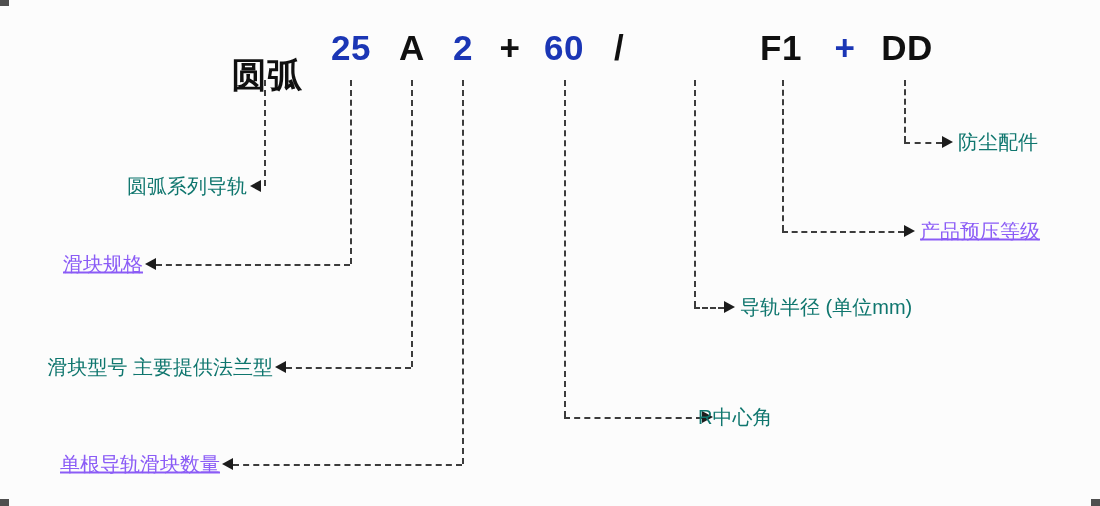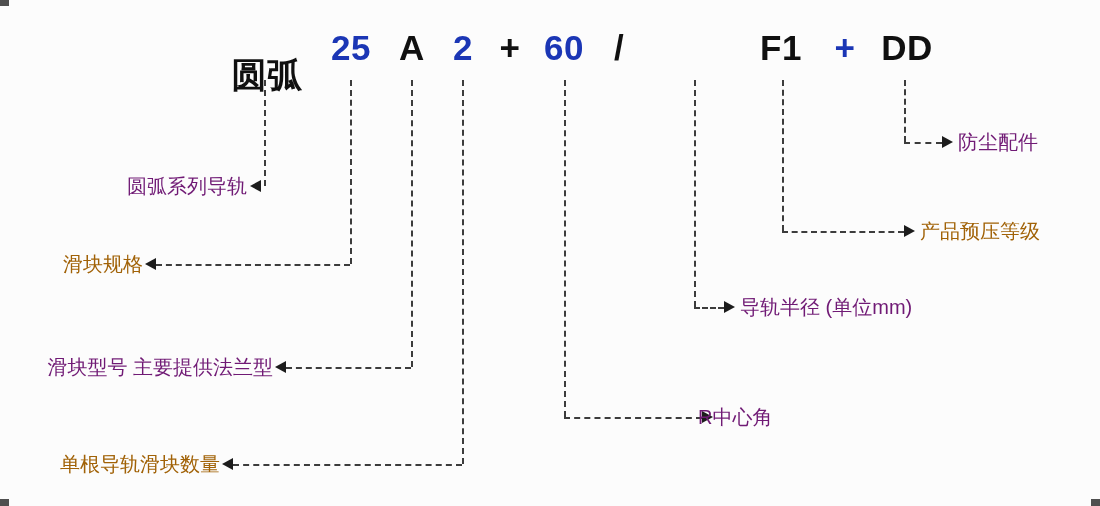--- a/index.html
+++ b/index.html
@@ -20,22 +20,22 @@
   .tk-blue{color:#1b36b5;}
   .vline{position:absolute;width:0;border-left:2px dashed #3c3c3c;}
   .hline{position:absolute;height:0;border-top:2px dashed #3c3c3c;}
   .arr{position:absolute;width:0;height:0;border-top:6px solid transparent;border-bottom:6px solid transparent;}
   .arr-left{border-right:11px solid #1c1c1c;}
   .arr-right{border-left:11px solid #1c1c1c;}
   .callout-label{
     position:absolute;font-size:20px;font-weight:500;
     white-space:nowrap;transform:translateY(-50%);
   }
-  .lb-black{color:#a16207;}
-  .lb-blue{color:#701a75;}
+  .lb-black{color:#8b5cf6;text-decoration:underline;}
+  .lb-blue{color:#0f766e;}
   .corner{position:absolute;background:#4f4f4f;}
 </style>
 </head>
 <body>
 
 <div class="canvas">
 
   <span class="code-token tk-black" style="left:267px;margin-top:24px;">圆弧</span>
   <span class="code-token tk-blue" style="left:351px;">25</span>
   <span class="code-token tk-black" style="left:412px;">A</span>

